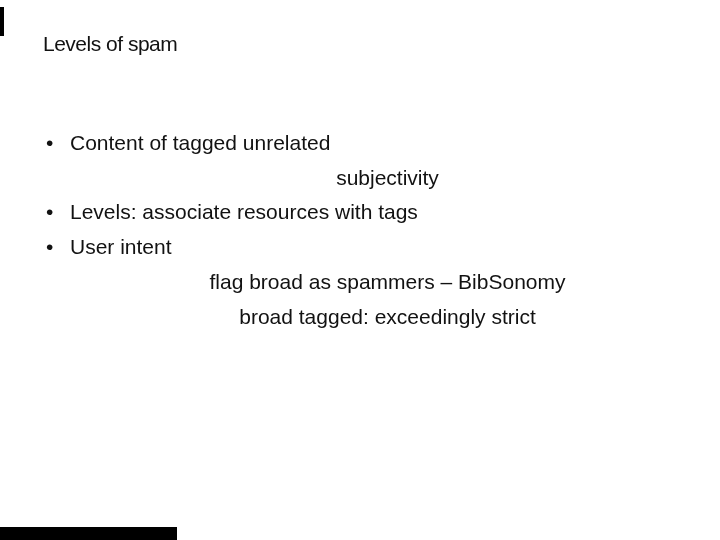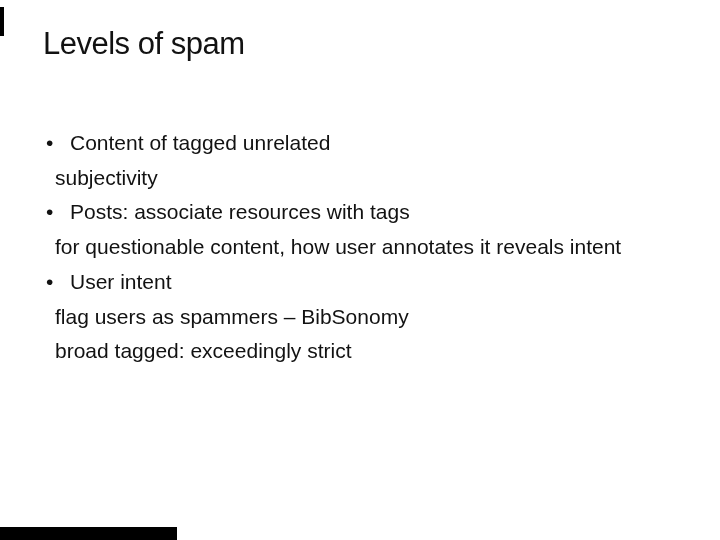--- a/index.html
+++ b/index.html
@@ -16,21 +16,21 @@
   }
   .slide {
     position: absolute;
     inset: 0;
     background: #ffffff;
   }
   .slide-title {
     position: absolute;
     left: 43px;
     top: 26px;
-    font-size: 31px;
+    font-size: 21px;
     line-height: 36px;
     letter-spacing: -0.5px;
     color: #121212;
     white-space: nowrap;
   }
   .body-text {
     position: absolute;
     left: 0;
     top: 126px;
     right: 0;
@@ -47,20 +47,21 @@
   }
   .line.lvl1 .bullet {
     position: absolute;
     left: 46px;
     top: 0;
     font-size: 21px;
     color: #121212;
   }
   .line.lvl2 {
     padding-left: 55px;
+    text-align: center;
   }
   .artifact-left-edge {
     position: absolute;
     left: 0;
     top: 7px;
     width: 4px;
     height: 29px;
     background: #000000;
   }
   .artifact-bottom-bar {
@@ -85,35 +86,32 @@
       <span class="bullet">•</span>
       <span>Content of tagged unrelated</span>
     </div>
 
     <div class="line lvl2">
       <span>subjectivity</span>
     </div>
 
     <div class="line lvl1">
       <span class="bullet">•</span>
-      <span>Posts: associate resources with tags</span>
+      <span>Levels: associate resources with tags</span>
     </div>
 
 
-    <div class="line lvl2">
-      <span>for questionable content, how user annotates it reveals intent</span>
-    </div>
 
     <div class="line lvl1">
       <span class="bullet">•</span>
       <span>User intent</span>
     </div>
 
     <div class="line lvl2">
-      <span>flag users as spammers – BibSonomy</span>
+      <span>flag broad as spammers – BibSonomy</span>
     </div>
 
     <div class="line lvl2">
       <span>broad tagged: exceedingly strict</span>
     </div>
 
   </div>
 
   <div class="artifact-left-edge"></div>
   <div class="artifact-bottom-bar"></div>

